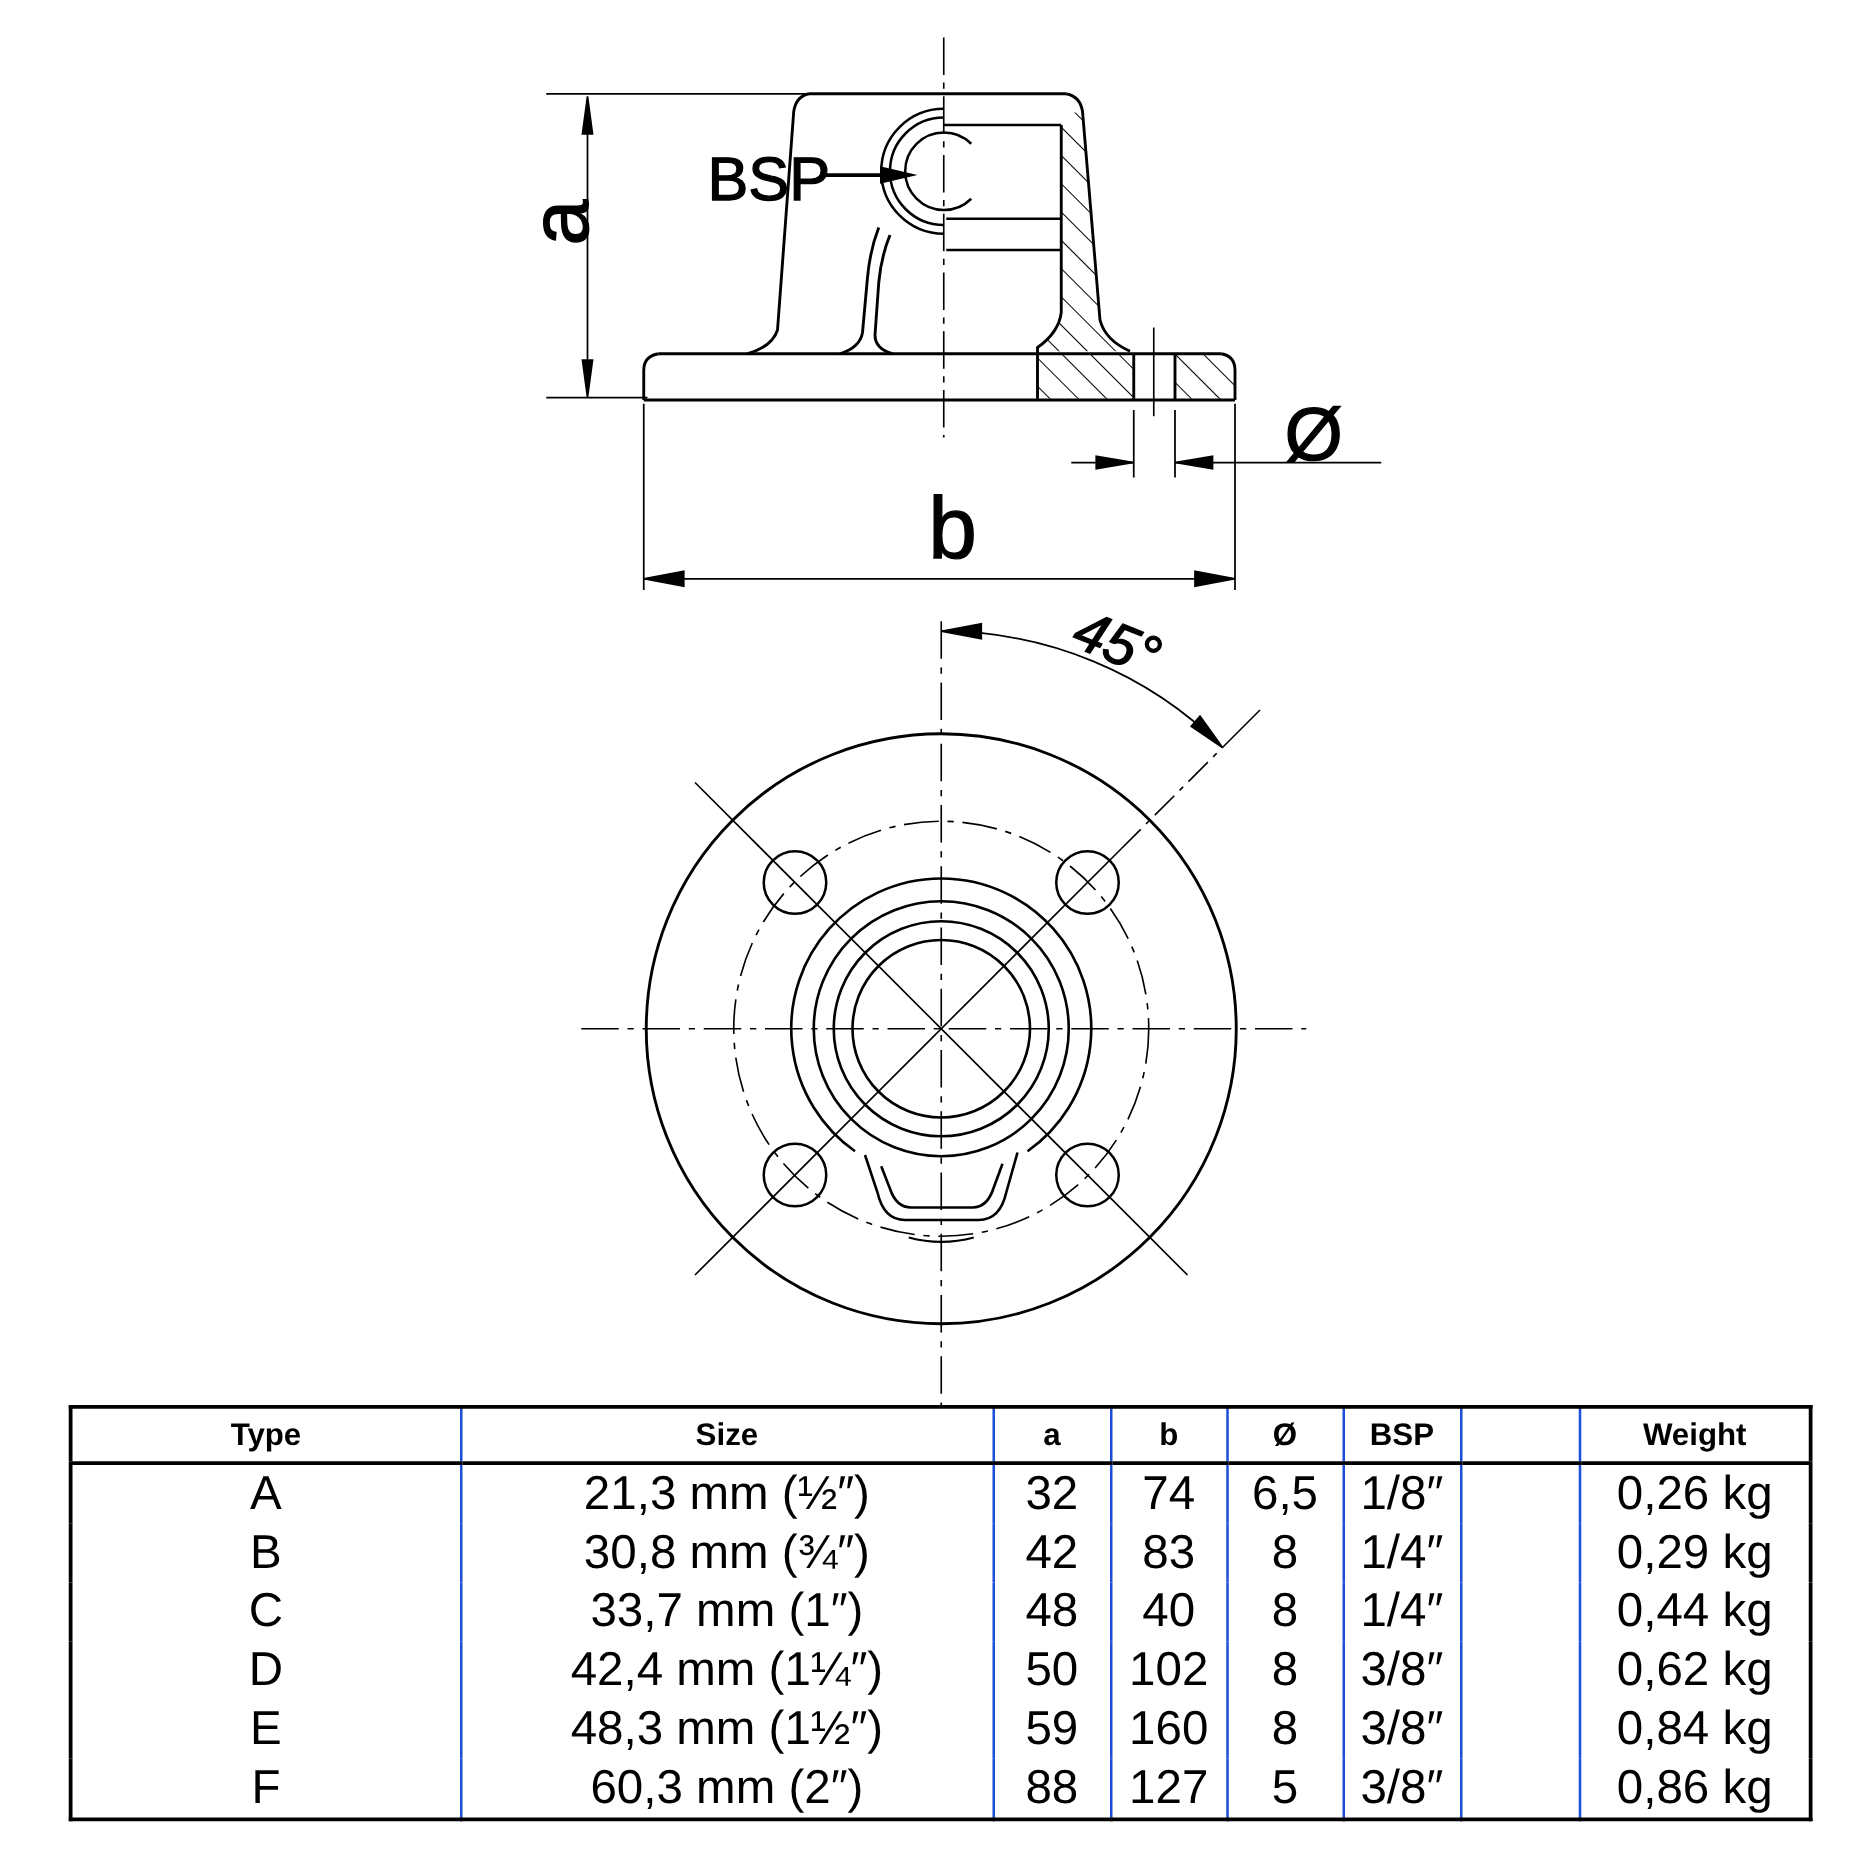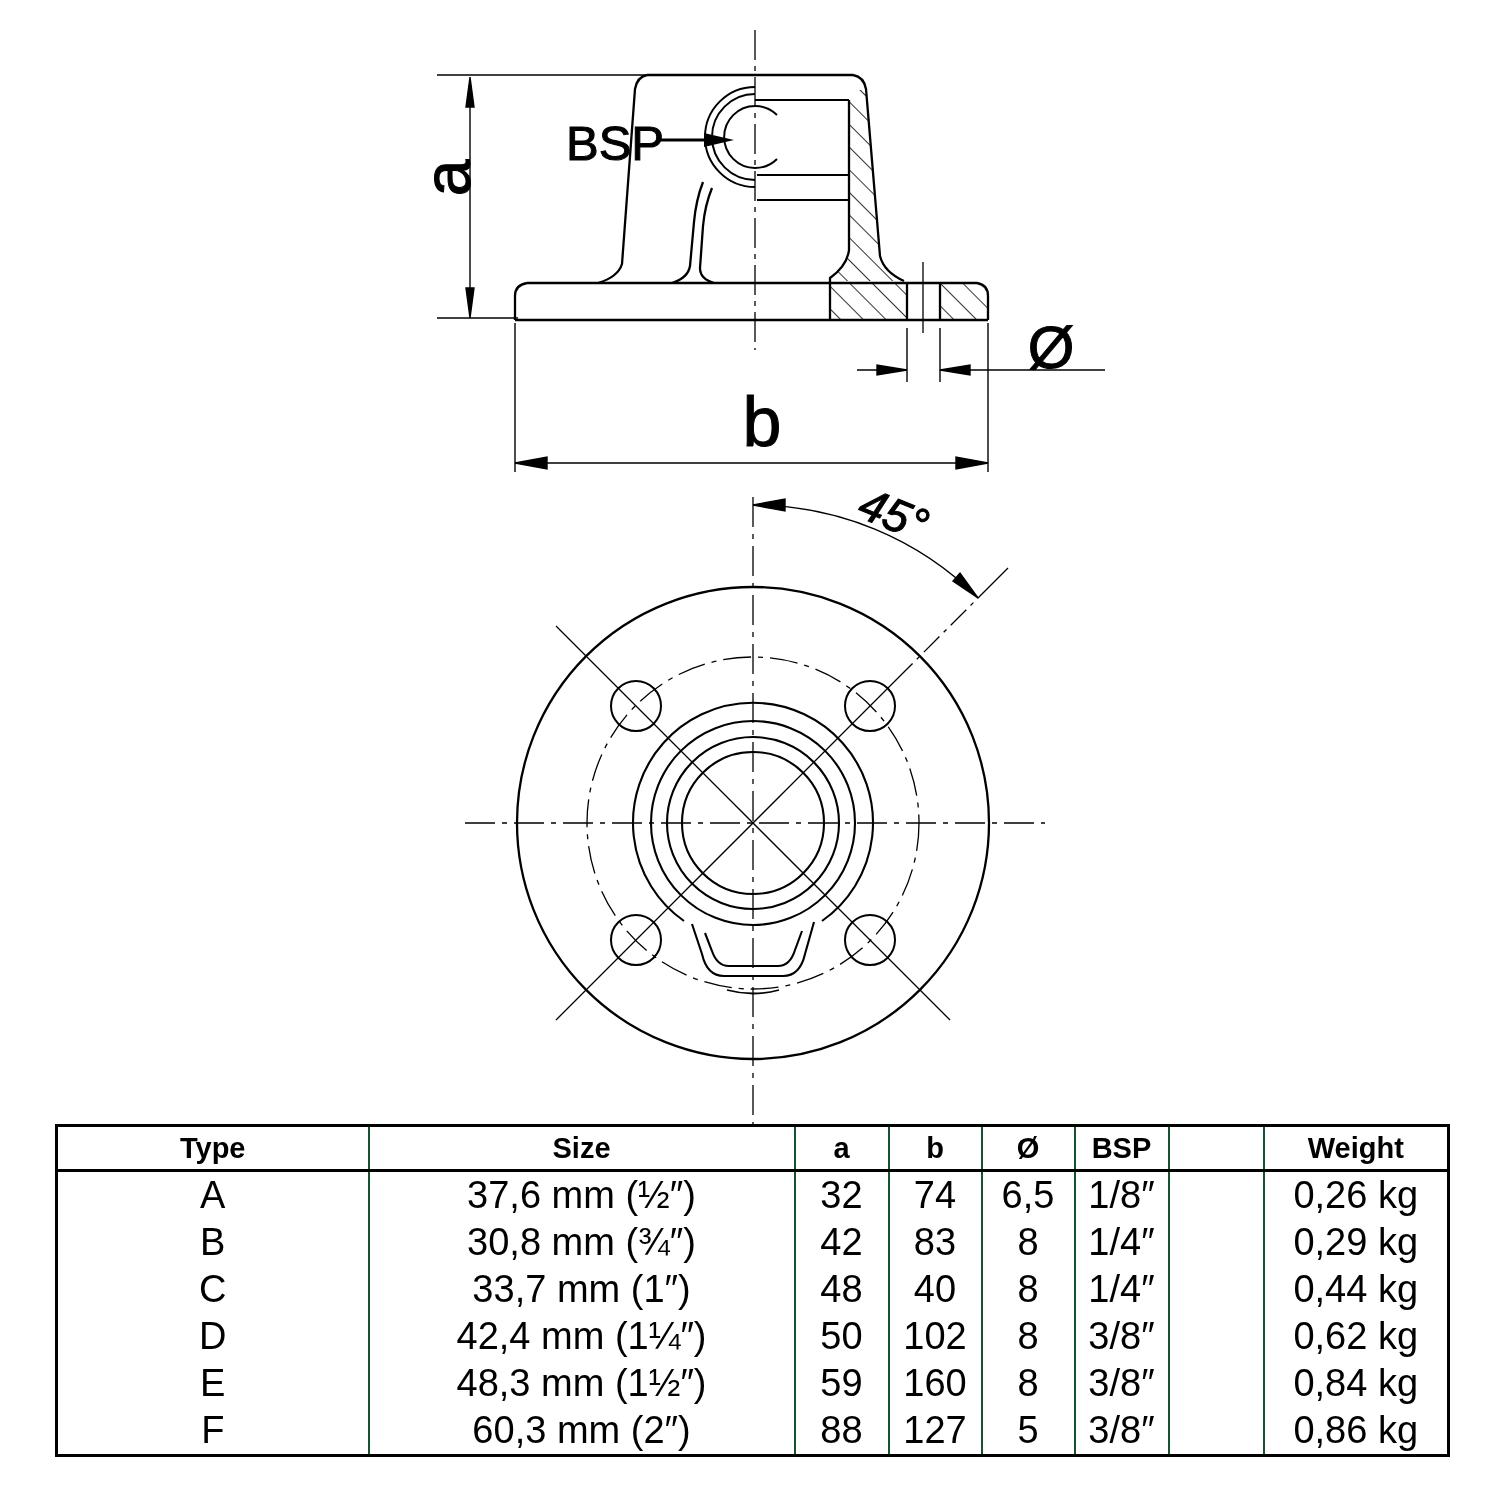--- a/index.html
+++ b/index.html
@@ -4,24 +4,24 @@
 <style>
   html,body{margin:0;padding:0;background:#fff;}
   .stage{position:relative;width:1501px;height:1501px;background:#ffffff;overflow:hidden;
          font-family:"Liberation Sans", sans-serif;color:#000;}
   .drawing-svg{position:absolute;left:0;top:0;}
   
   .spec-table-wrap{position:absolute;left:55px;top:1124px;width:1392px;height:331px;}
   table.spec{border-collapse:collapse;table-layout:fixed;width:1392px;height:331px;
              border:3px solid #000;}
   table.spec th, table.spec td{
-      border-left:2px solid #14532d;padding:0;text-align:center;vertical-align:middle;
+      border-left:2px solid #1d4ed8;padding:0;text-align:center;vertical-align:middle;
       white-space:nowrap;overflow:hidden;}
   table.spec th:first-child, table.spec td:first-child{border-left:none;}
-  table.spec thead th{font-weight:bold;font-size:29px;height:42px;border-bottom:3px solid #000;}
+  table.spec thead th{font-weight:bold;font-size:25px;height:42px;border-bottom:3px solid #000;}
   table.spec tbody td{font-size:38px;font-weight:normal;height:47px;}
   
   text{fill:#000;}
   .lbl{font-family:"Liberation Sans", sans-serif;}
 </style>
 </head>
 <body>
 
 <div class="stage">
 
@@ -175,21 +175,21 @@
             <th>b</th>
             <th>Ø</th>
             <th>BSP</th>
             <th></th>
             <th>Weight</th>
           </tr>
       </thead>
       <tbody>
           <tr>
             <td>A</td>
-            <td>37,6 mm (½″)</td>
+            <td>21,3 mm (½″)</td>
             <td>32</td>
             <td>74</td>
             <td>6,5</td>
             <td>1/8″</td>
             <td></td>
             <td>0,26 kg</td>
           </tr>
           <tr>
             <td>B</td>
             <td>30,8 mm (¾″)</td>

